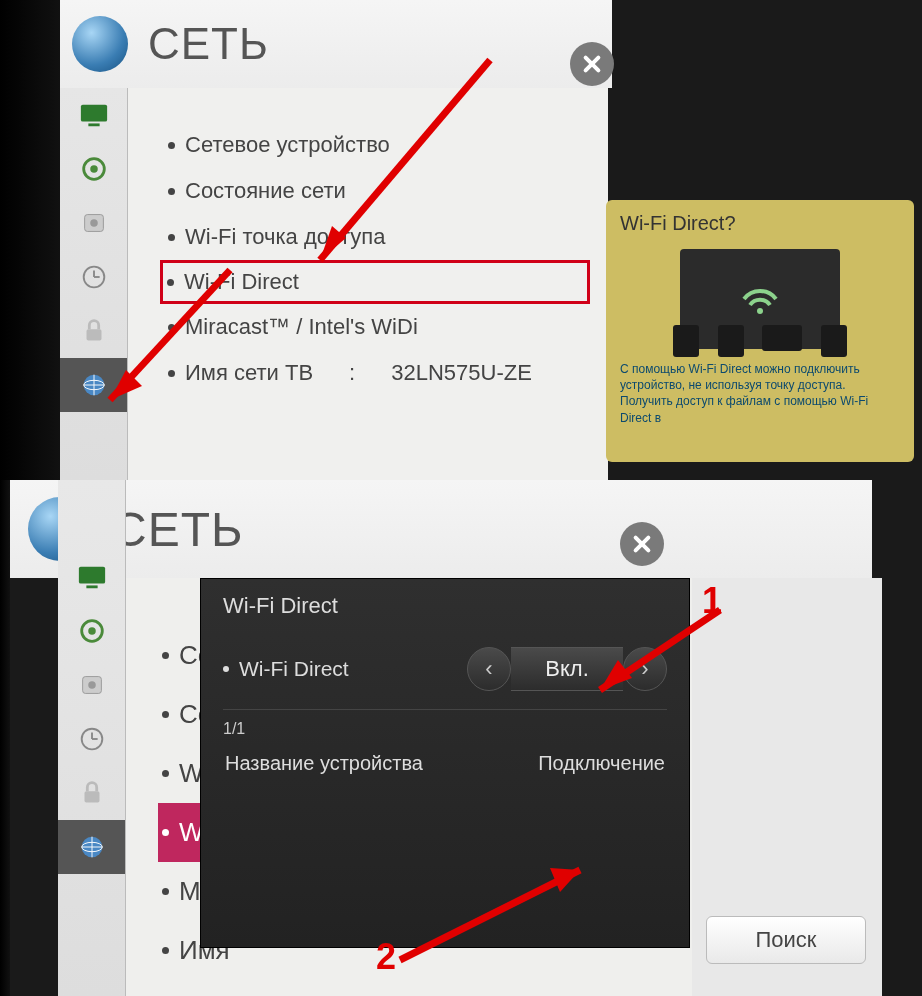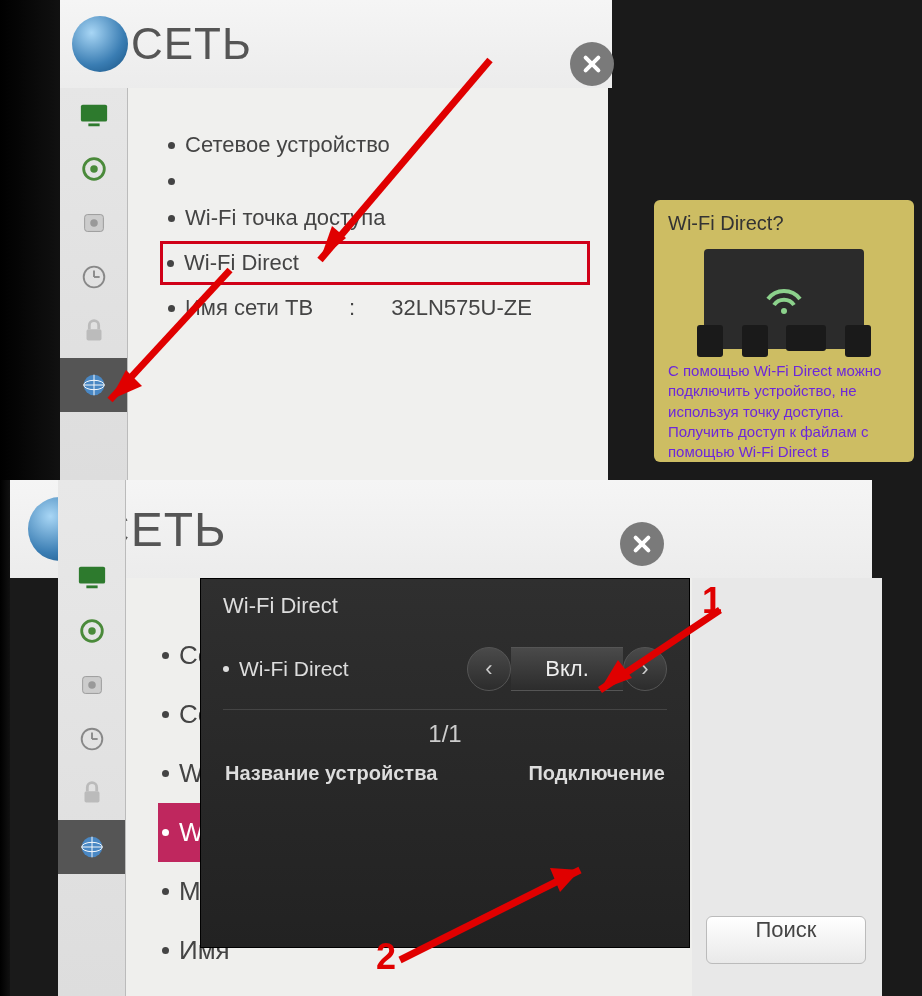--- a/index.html
+++ b/index.html
@@ -58,21 +58,21 @@
   .header {
     position: absolute;
     left: 60px;
     top: 0;
     right: 310px;
     height: 88px;
     background: linear-gradient(#f5f5f5, #ececec);
     display: flex;
     align-items: center;
     padding-left: 12px;
-    gap: 3px;
+    gap: 20px;
   }
   .shot2 .header { right: 50px; }
   .header .globe {
     width: 56px; height: 56px;
     border-radius: 50%;
     background: radial-gradient(circle at 35% 30%, #a8d6f5, #3a7db3 60%, #165080);
     position: relative;
   }
   .header h1 {
     font-size: 44px;
@@ -128,21 +128,21 @@
     padding: 6px 4px;
     margin-left: -4px;
   }
   .menu-item .value { margin-left: 26px; color:#444; }
 
   
   .tooltip {
     position:absolute;
     right: 8px;
     top: 200px;
-    width: 260px;
+    width: 308px;
     height: 262px;
     background: #cdbd63;
     border-radius:6px;
     padding: 12px 14px;
     color:#333;
   }
   .tooltip h3 {
     font-size: 20px; font-weight: 400; color:#333;
   }
   .tooltip .illus {
@@ -155,21 +155,21 @@
   }
   .tooltip .illus svg { width: 48px; height: 48px; }
   .tooltip .devices {
     position:absolute; bottom:-8px; left:-16px; right:-16px;
     display:flex; justify-content:space-around;
   }
   .tooltip .devices span {
     width:26px; height:32px; background:#1a1a1a; border-radius:3px;
   }
   .tooltip p {
-    font-size: 15px; line-height:1.35; color:#6d28d9;
+    font-size: 12px; line-height:1.35; color:#0c4a6e;
   }
 
   
   .arrow {
     position:absolute;
     pointer-events:none;
   }
 
   
   .shot2 .sidebar .spacer-top { height: 70px; }
@@ -194,21 +194,21 @@
     width: 190px;
     background:#e8e8e8;
   }
   .search-btn {
     position:absolute;
     bottom: 32px; left: 14px;
     width: 160px; height: 48px;
     background: linear-gradient(#fff,#e9e9e9);
     border:1px solid #bbb;
     border-radius:6px;
-    display:flex; justify-content:center;
+    display:flex; align-items:center; justify-content:center;
     font-size:22px; color:#444;
   }
 
   
   .dialog {
     position:absolute;
     left: 200px; top: 98px;
     width: 490px;
     height: 370px;
     background: linear-gradient(#2f2f2f,#222);
@@ -241,29 +241,28 @@
     color:#ccc; font-size:22px;
   }
   .toggle .val {
     width: 112px; height:44px;
     background: linear-gradient(#4a4a4a,#2c2c2c);
     border-top:1px solid #555; border-bottom:1px solid #555;
     display:flex; align-items:center; justify-content:center;
     font-size:22px; color:#eee;
   }
   .dialog .count {
-    text-align:center; font-size:24px; color:#ccc;
+    text-align:left; font-size:16px; color:#ccc;
     margin-top:10px;
   }
   .dialog .cols {
     display:flex; justify-content:space-between;
     font-size:20px; color:#ddd;
     margin-top: 8px;
     padding: 6px 2px;
-    font-weight: bold;
   }
   .device-row {
     margin-top: 6px;
     border: 3px solid #d8004f;
     border-radius:2px;
     display:flex; align-items:center;
     height: 56px;
     padding: 0 10px;
     gap: 14px;
   }
@@ -362,28 +361,33 @@
 
   <div class="close-btn"></div>
 
   <div class="panel1">
     <div class="menu-item">
         <span class="bullet"></span>
         <span>Сетевое устройство</span>
       </div>
     <div class="menu-item">
         <span class="bullet"></span>
+        <span>Состояние сети</span>
       </div>
     <div class="menu-item">
         <span class="bullet"></span>
         <span>Wi-Fi точка доступа</span>
       </div>
     <div class="menu-item highlight">
         <span class="bullet"></span>
         <span>Wi-Fi Direct</span>
+      </div>
+    <div class="menu-item">
+        <span class="bullet"></span>
+        <span>Miracast™ / Intel's WiDi</span>
       </div>
     <div class="menu-item">
       <span class="bullet"></span>
       <span>Имя сети ТВ</span>
       <span class="value">:</span>
       <span class="value">32LN575U-ZE</span>
     </div>
   </div>
 
   <div class="tooltip">

